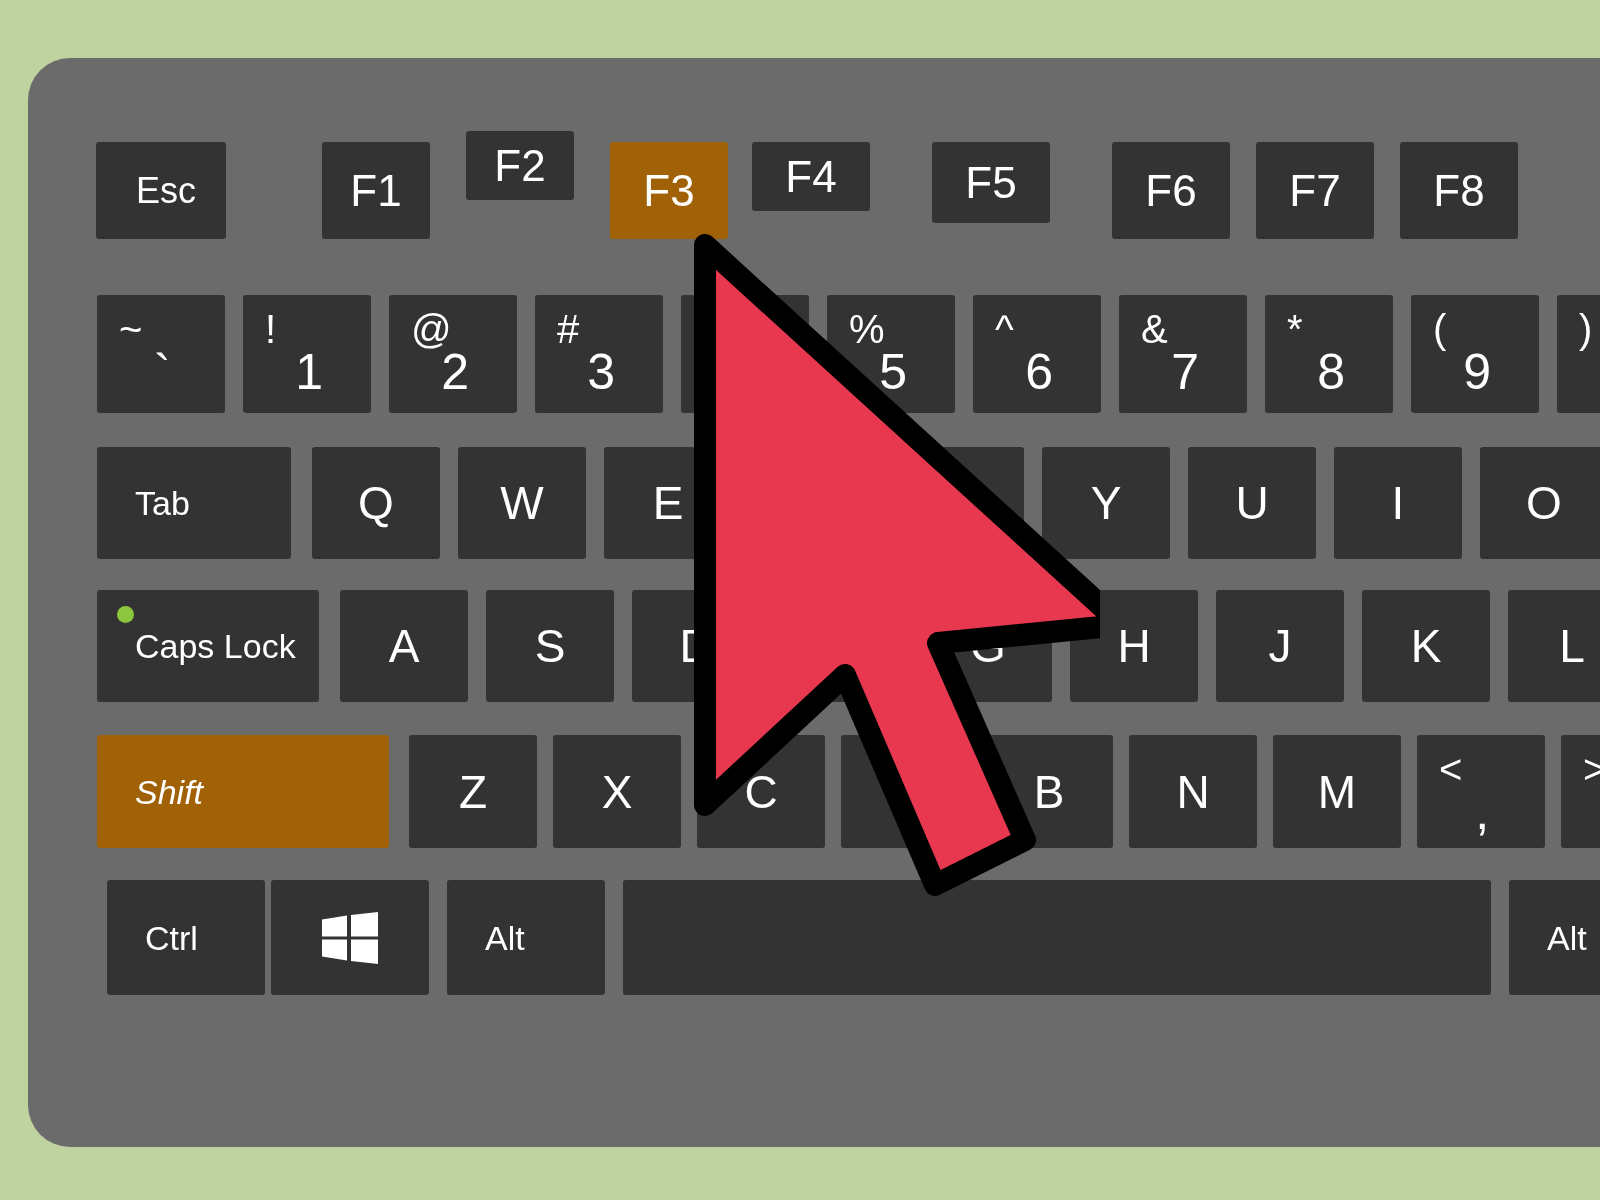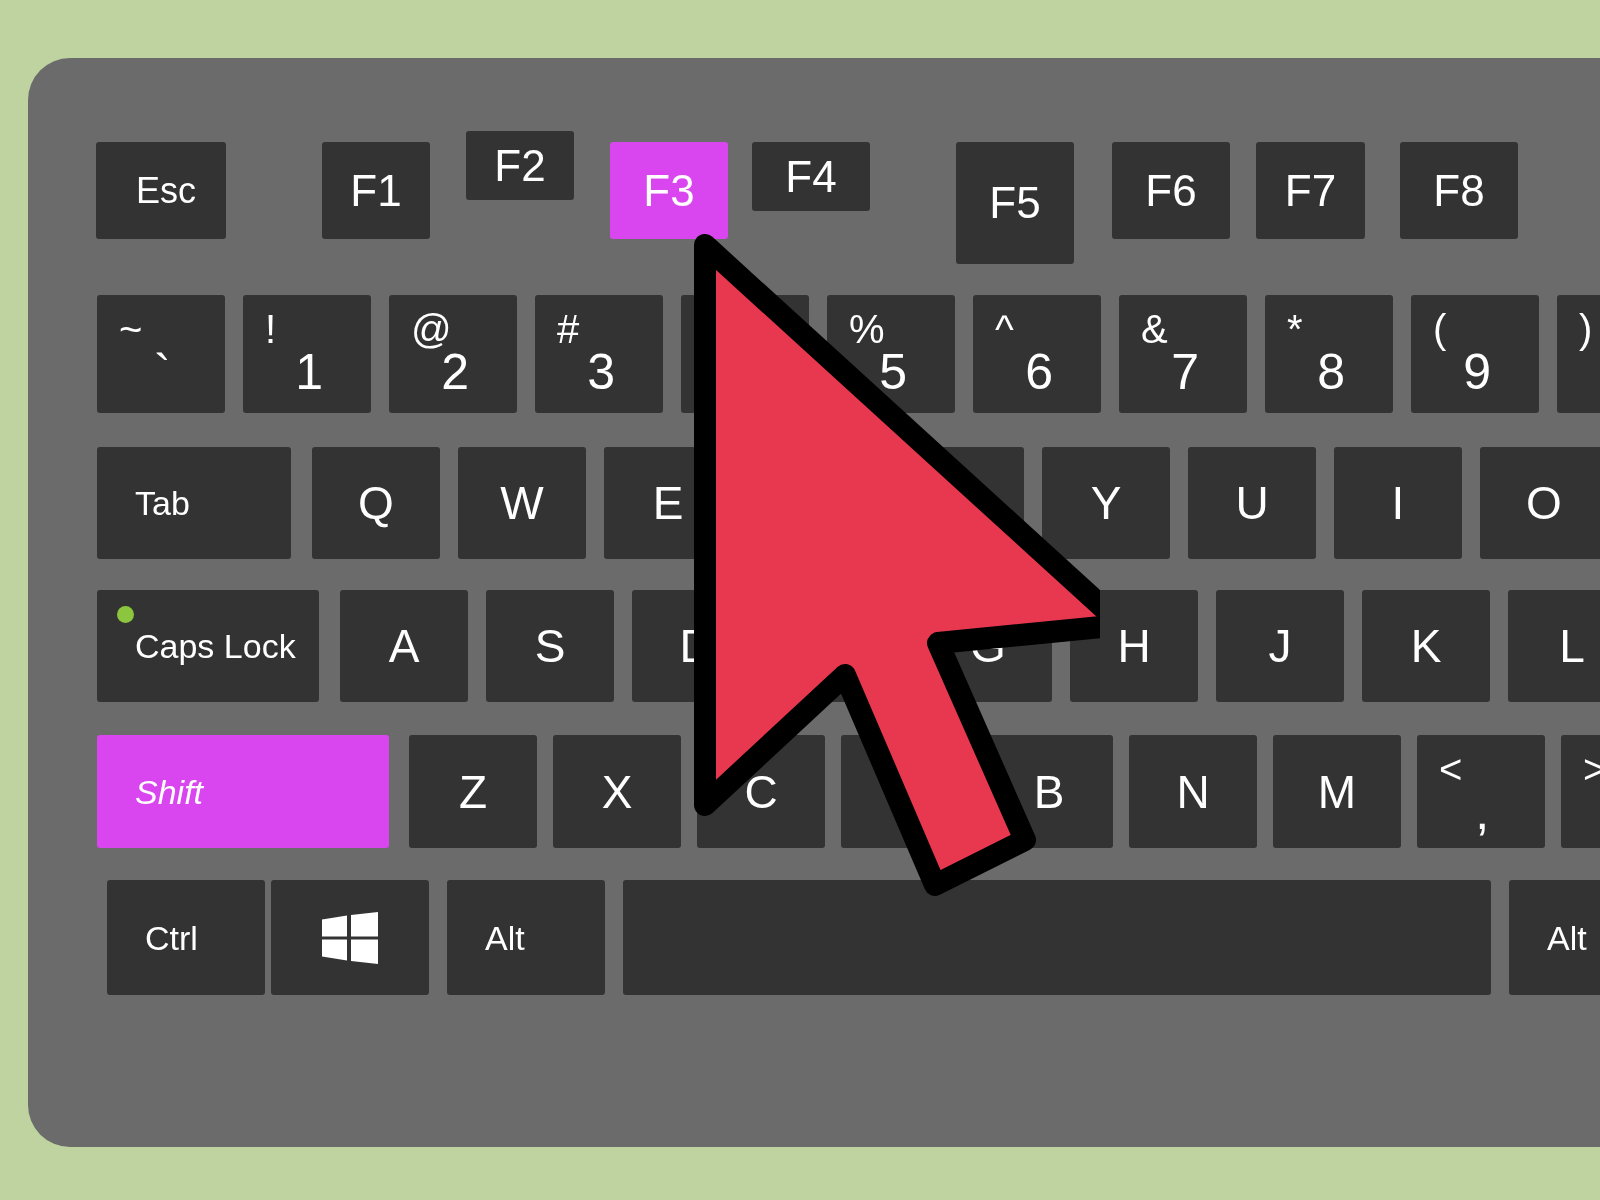--- a/index.html
+++ b/index.html
@@ -34,21 +34,21 @@
 
   
   .key {
     position: absolute;
     background: #333333;
     border-radius: 3px;
     box-sizing: border-box;
     color: #ffffff;
     user-select: none;
   }
-  .key.red { background: #d946ef; }
+  .key.red { background: #a16207; }
 
   
   .key .center-label {
     position: absolute;
     left: 0; right: 0;
     top: 50%;
     transform: translateY(-50%);
     text-align: center;
     font-size: 46px;
     font-weight: 400;
@@ -140,29 +140,29 @@
   </div>
 
   <div class="key fn red" style="left:610px; top:142px; width:118px; height:97px;">
     <span class="center-label">F3</span>
   </div>
 
   <div class="key fn" style="left:752px; top:142px; width:118px; height:69px;">
     <span class="center-label">F4</span>
   </div>
 
-  <div class="key fn" style="left:956px; top:142px; width:118px; height:122px;">
+  <div class="key fn" style="left:932px; top:142px; width:118px; height:81px;">
     <span class="center-label">F5</span>
   </div>
 
   <div class="key fn" style="left:1112px; top:142px; width:118px; height:97px;padding-left:26px;">
     <span class="center-label">F6</span>
   </div>
 
-  <div class="key fn" style="left:1256px; top:142px; width:109px; height:97px;">
+  <div class="key fn" style="left:1256px; top:142px; width:118px; height:97px;">
     <span class="center-label">F7</span>
   </div>
 
   <div class="key fn" style="left:1400px; top:142px; width:118px; height:97px;">
     <span class="center-label">F8</span>
   </div>
 
   <div class="key" style="left:97px; top:295px; width:128px; height:118px;">
     <span class="legend-top">~</span>
     <span class="legend-bottom">`</span>

